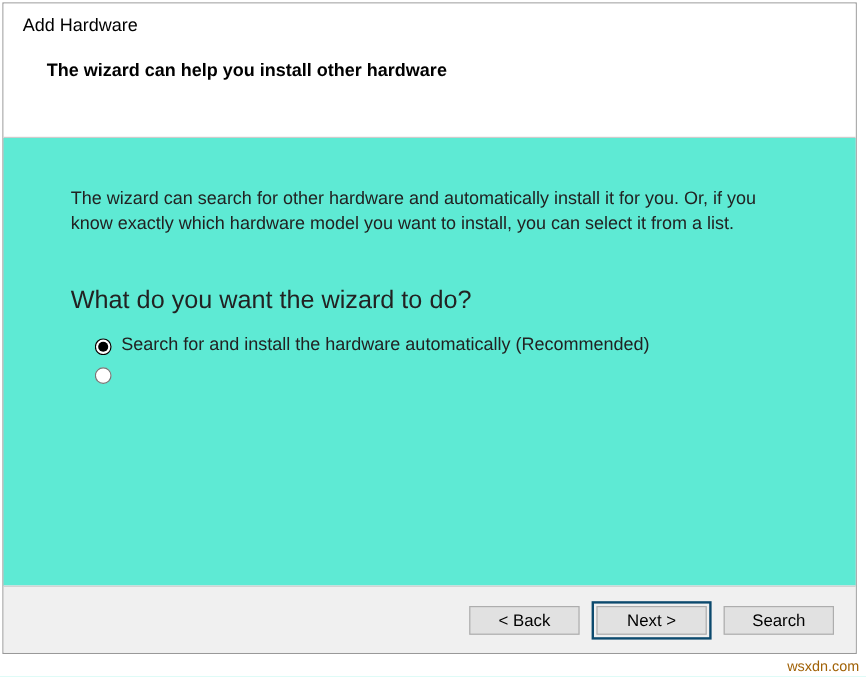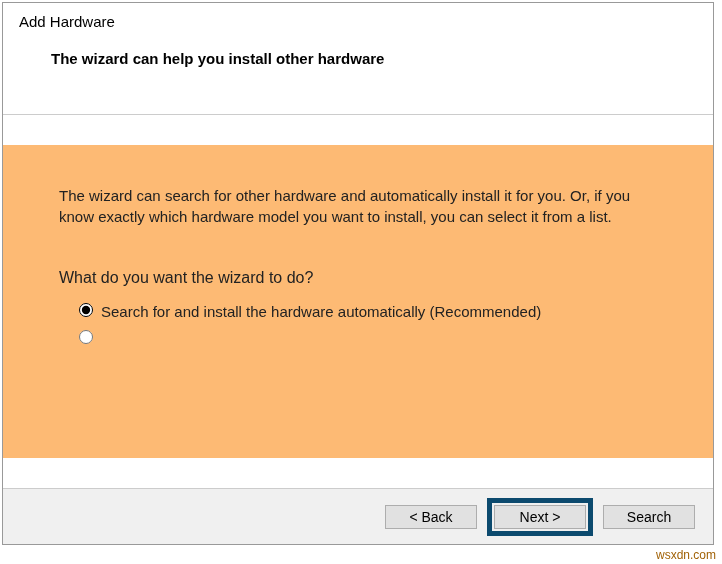--- a/index.html
+++ b/index.html
@@ -17,61 +17,60 @@
       position: relative;
     }
     .wizard-window {
       border: 1px solid #999;
       width: 712px;
       height: 543px;
       margin: 2px 0 0 2px;
       display: flex;
       flex-direction: column;
       background: #fff;
-      gap: 30px;
     }
     .wizard-header {
       background: #fff;
       padding: 10px 16px 20px 16px;
       border-bottom: 1px solid #ccc;
       height: 112px;
     }
     .wizard-title {
       font-size: 15px;
       font-weight: normal;
       color: #000;
       margin-bottom: 20px;
     }
     .wizard-subtitle {
       font-size: 15px;
       font-weight: bold;
       color: #000;
-      margin-left: 32px;
+      margin-left: 20px;
     }
     .wizard-body {
-      background: #fdba74;
+      background: #5eead4;
       flex: 1;
       padding: 40px 56px 20px 56px;
       color: #222;
     }
     .body-intro {
       font-size: 15px;
       line-height: 1.4;
       margin-bottom: 42px;
     }
     .body-prompt {
-      font-size: 16px;
+      font-size: 21px;
       margin-bottom: 16px;
     }
     .options {
       margin-left: 20px;
     }
     .option-row {
       display: flex;
-      align-items: flex-start;
+      align-items: flex-end;
       font-size: 15px;
       margin-bottom: 10px;
       cursor: pointer;
     }
     .option-row input[type="radio"] {
       margin-right: 8px;
       width: 14px;
       height: 14px;
       accent-color: #000;
     }
@@ -90,21 +89,21 @@
       height: 24px;
       background: #e1e1e1;
       border: 1px solid #adadad;
       font-family: inherit;
       font-size: 14px;
       color: #000;
       cursor: pointer;
       padding: 0 12px;
     }
     .next-highlight {
-      border: 5px solid #0c4a6e;
+      border: 2px solid #0c4a6e;
       padding: 2px;
       display: inline-flex;
     }
     .next-highlight .wiz-btn {
       min-width: 92px;
     }
     .watermark {
       position: absolute;
       bottom: 2px;
       right: 6px;

